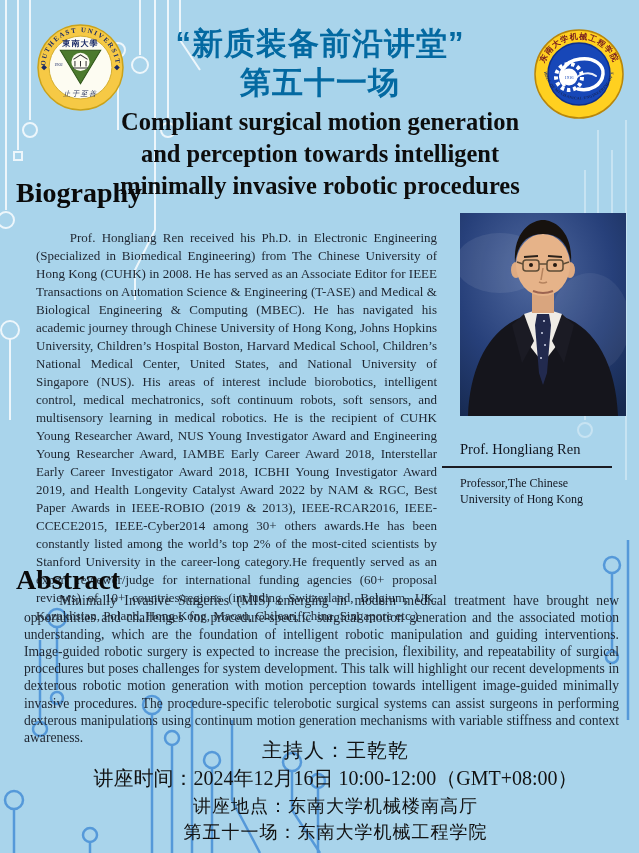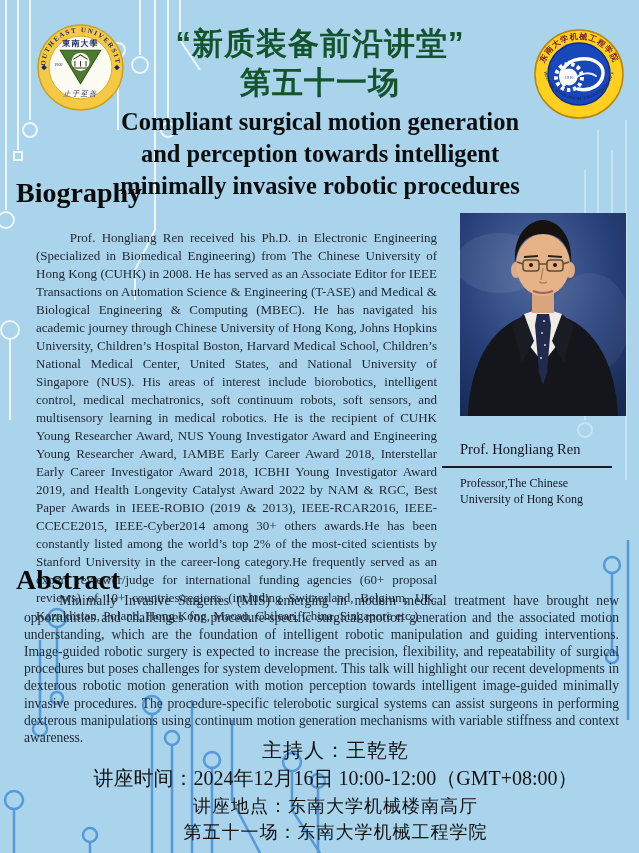--- a/index.html
+++ b/index.html
@@ -5,21 +5,21 @@
   html,body{margin:0;padding:0;background:#a9d4eb;}
   .poster{position:relative;width:639px;height:853px;background:#a9d4eb;overflow:hidden;
           font-family:"Liberation Serif","DejaVu Serif",serif;color:#16181f;}
   .bg-circuit{position:absolute;inset:0;pointer-events:none;}
 
   .seal{position:absolute;left:37px;top:24px;}
   .badge{position:absolute;left:534px;top:29px;}
 
   .title-block{position:absolute;left:115px;top:24px;width:410px;text-align:center;}
   .cn-title{font-family:"Liberation Sans","DejaVu Sans",sans-serif;font-weight:bold;
-            font-size:31px;line-height:39px;color:#14532d;letter-spacing:1px;text-align:center;}
+            font-size:31px;line-height:39px;color:#0369a1;letter-spacing:1px;text-align:center;}
   .en-title{margin:4px 0 0 0;font-weight:bold;font-size:24.5px;line-height:32px;color:#0d0d0d;}
 
   .sec-heading{position:absolute;left:16px;margin:0;font-weight:bold;font-size:28px;color:#0a0a0a;}
   #bio-heading{top:177px;}
   #abs-heading{top:564px;}
 
   .bio-row{position:absolute;left:20px;top:213px;width:606px;display:flex;}
   .bio-text{margin:16px;width:433px;font-size:13px;line-height:18px;text-align:justify;
             text-indent:2.6em;color:#1e2530;}
   .speaker-col{width:170px;margin-left:7px;text-align:left;}

